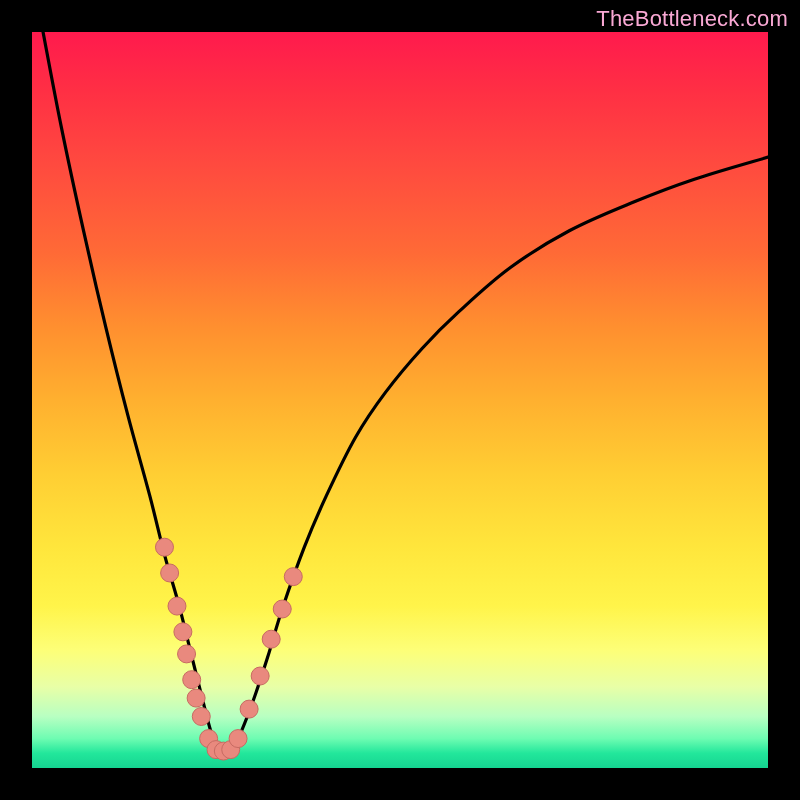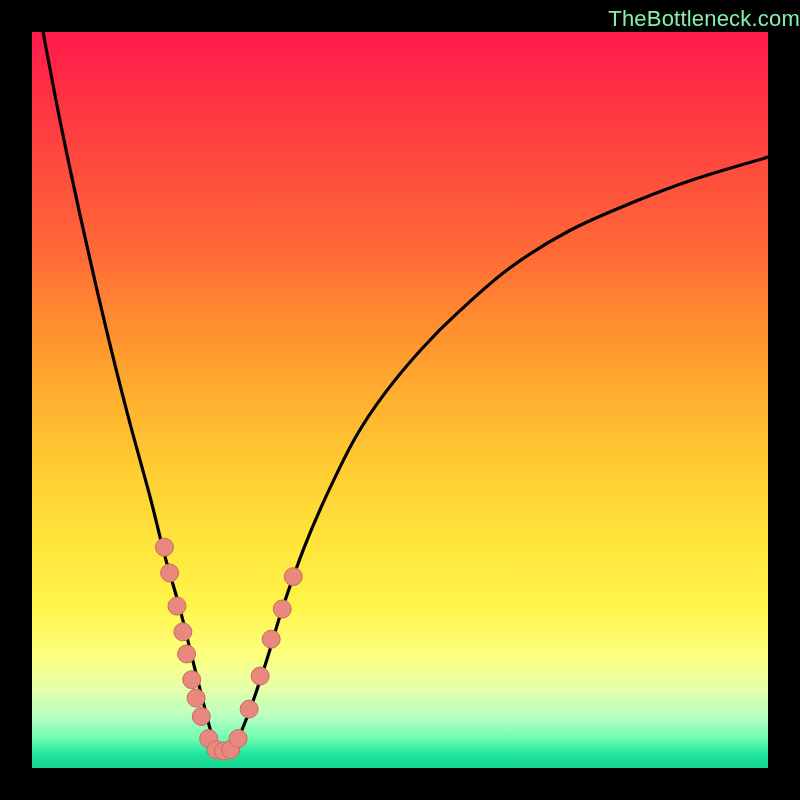--- a/index.html
+++ b/index.html
@@ -47,22 +47,22 @@
   .dots-svg {
     position: absolute;
     left: 0;
     top: 0;
     width: 736px;
     height: 736px;
   }
   .watermark {
     position: absolute;
     top: 6px;
-    right: 0;
-    color: #86efac;
+    right: 12px;
+    color: #f9a8d4;
     font-size: 22px;
     font-weight: 500;
     letter-spacing: 0.2px;
     user-select: none;
   }
 </style>
 </head>
 <body>
 
 <div class="frame">

